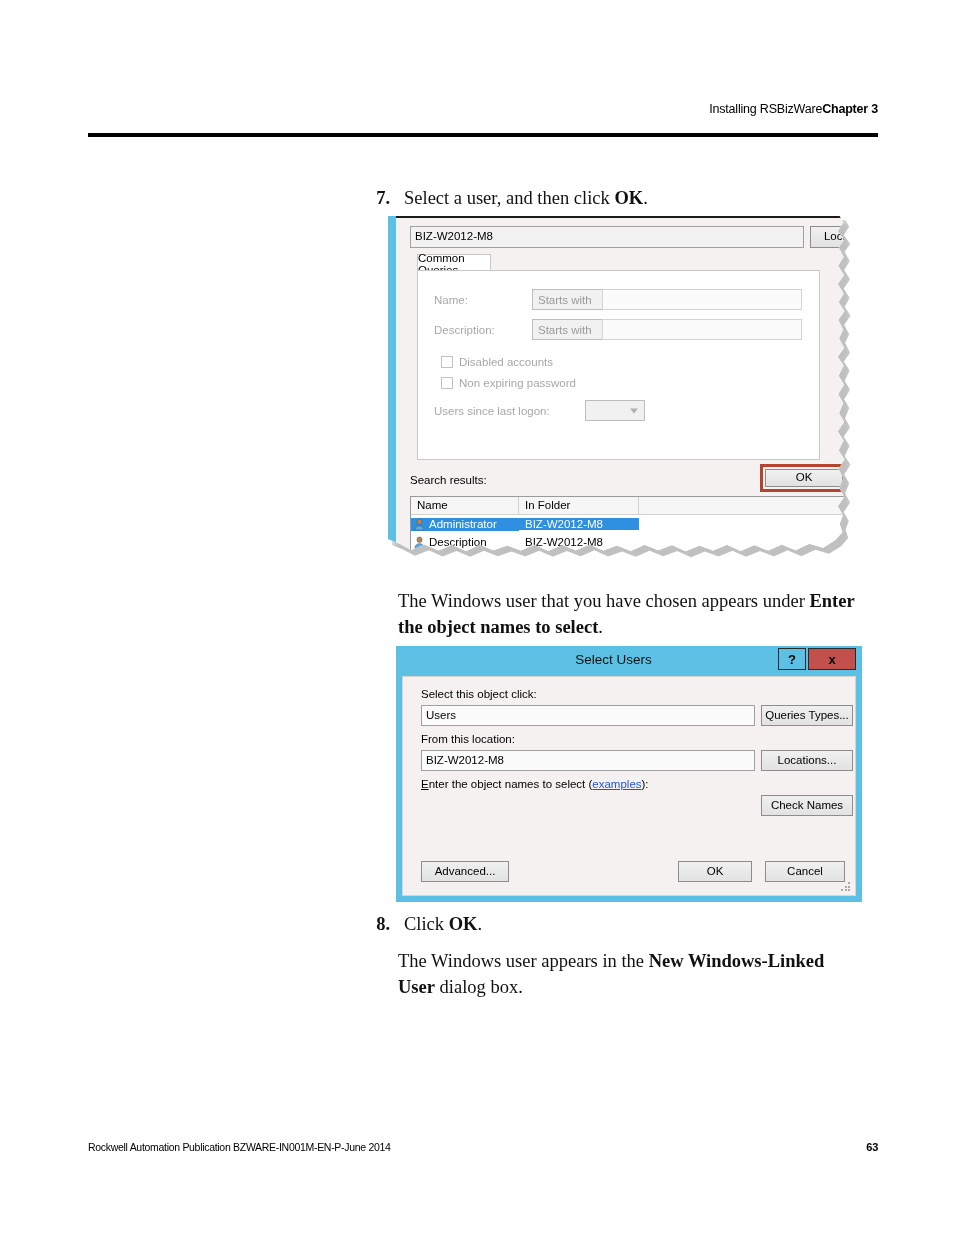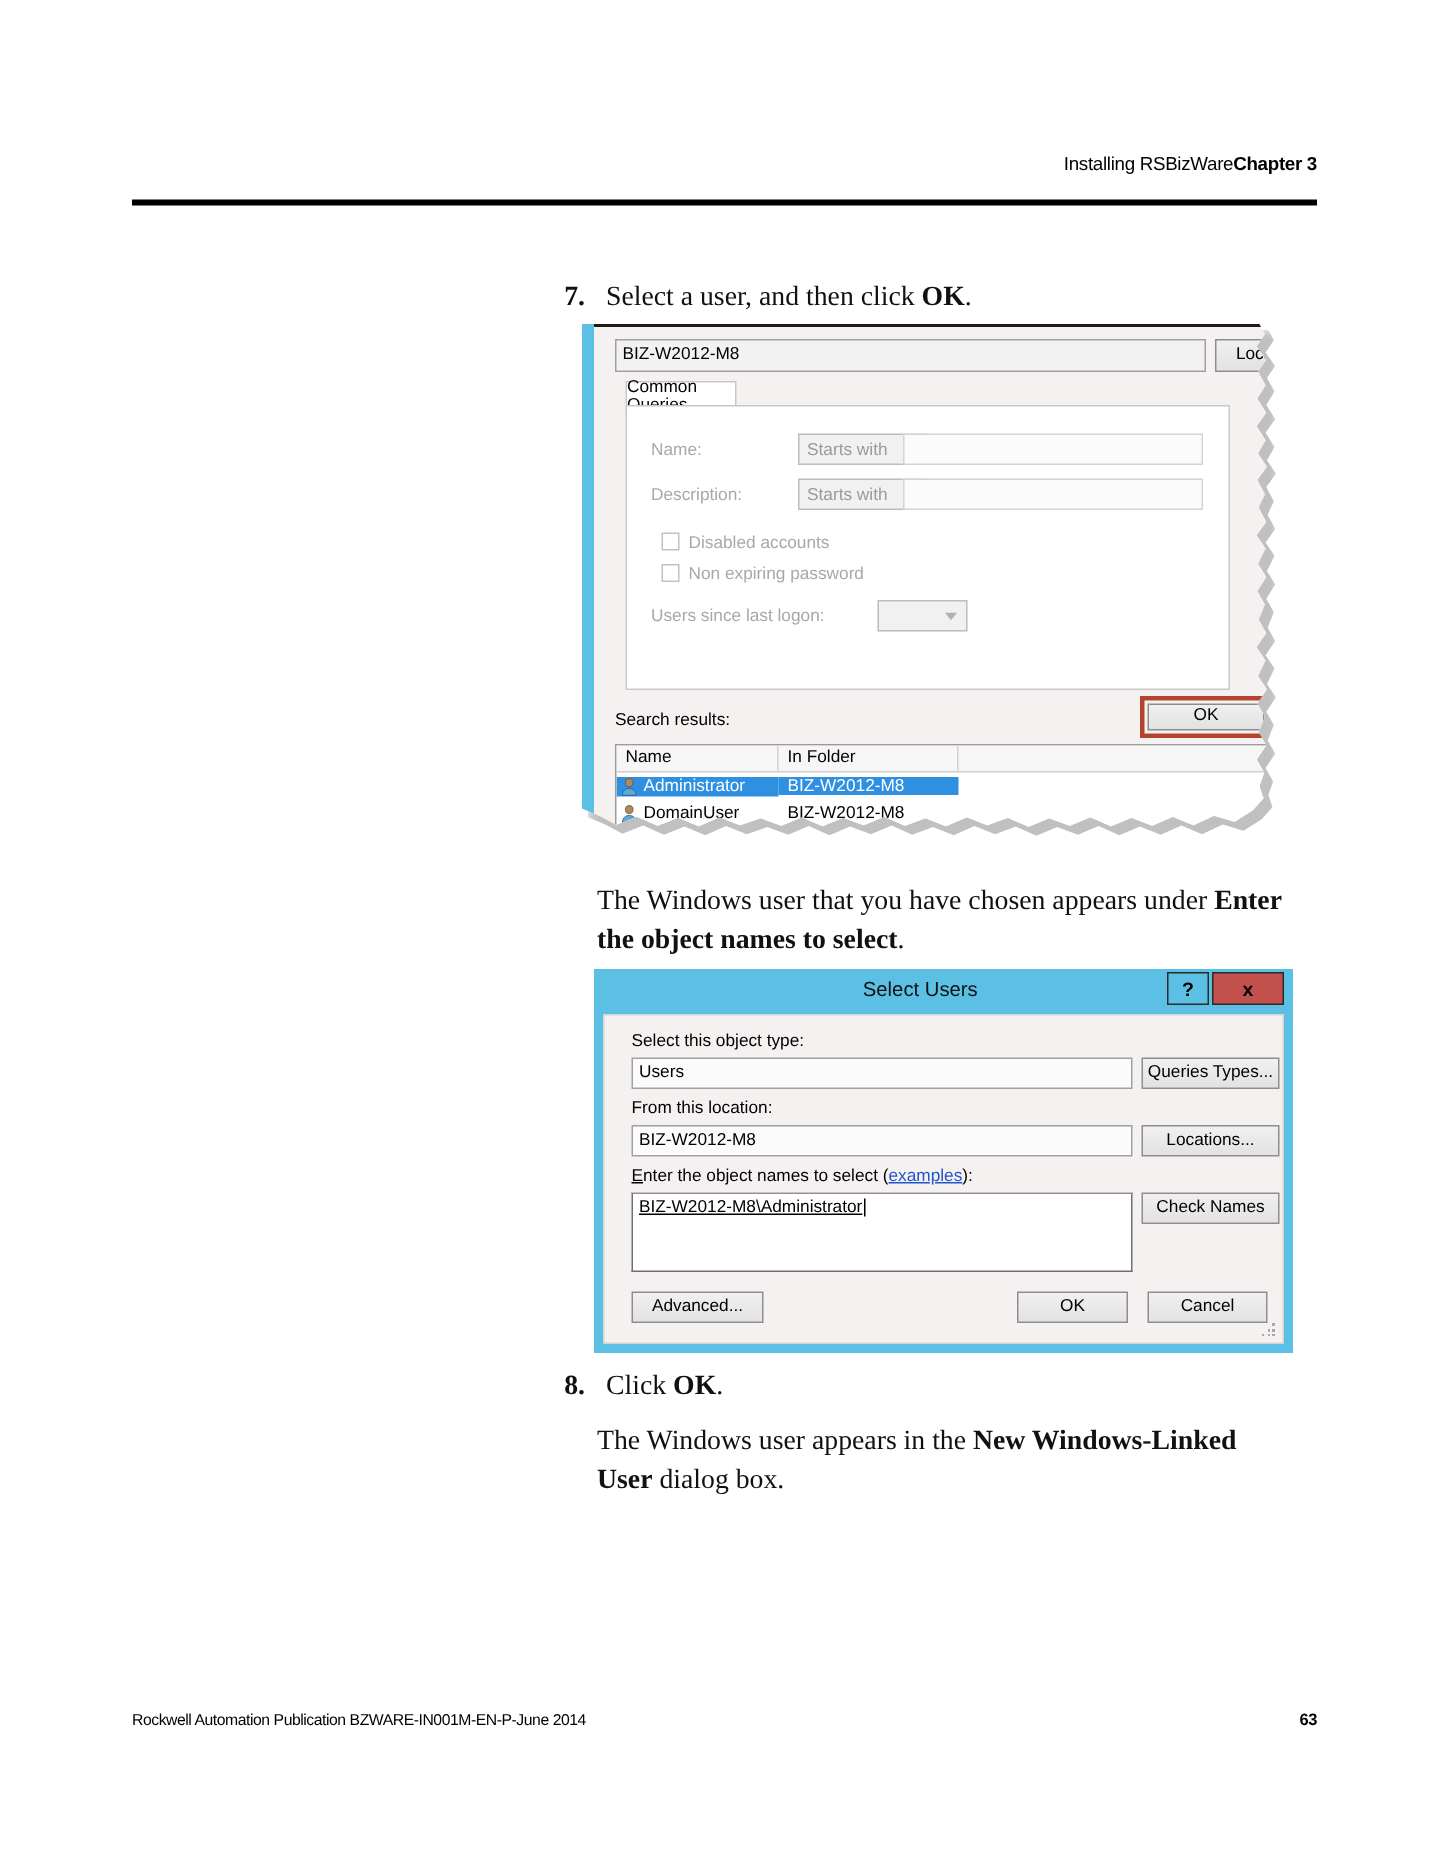--- a/index.html
+++ b/index.html
@@ -423,21 +423,21 @@
             <span>Administrator</span>
           </div>
           <div class="f">BIZ-W2012-M8</div>
         </div>
         <div class="ff-lrow">
           <div class="n">
             <svg class="usr-ico" viewBox="0 0 16 16">
               <ellipse cx="8" cy="4.6" rx="3.1" ry="3.3" fill="#b08a5e" stroke="#6d5233" stroke-width=".7"></ellipse>
               <path d="M2.4 15c0-3.6 2.5-5.6 5.6-5.6s5.6 2 5.6 5.6z" fill="#5fa8d8" stroke="#2f5f86" stroke-width=".7"></path>
             </svg>
-            <span>DomainUser</span>
+            <span>Description</span>
           </div>
           <div class="f">BIZ-W2012-M8</div>
         </div>
         <div class="ff-lrow">
           <div class="n">
             <svg class="usr-ico" viewBox="0 0 16 16">
               <ellipse cx="8" cy="4.6" rx="3.1" ry="3.3" fill="#b08a5e" stroke="#6d5233" stroke-width=".7"></ellipse>
               <path d="M2.4 15c0-3.6 2.5-5.6 5.6-5.6s5.6 2 5.6 5.6z" fill="#5fa8d8" stroke="#2f5f86" stroke-width=".7"></path>
             </svg>
           </div>
@@ -453,32 +453,29 @@
   <span>The Windows user that you have chosen appears under </span><b>Enter the object names to select</b><span>.</span>
 </div>
 
 <div id="fig-select">
   <div id="su-title">Select Users</div>
   <div id="su-help">?</div>
   <div id="su-close">x</div>
 
   <div id="su-client">
 
-    <div class="su-lbl" style="left:18px; top:11px;">Select this object type:</div>
+    <div class="su-lbl" style="left:18px; top:11px;">Select this object click:</div>
     <div class="field" style="position:absolute; left:18px; top:28px; width:334px; height:21px; background:#fbfbfb;">Users</div>
     <div class="btn" style="position:absolute; left:358px; top:28px; width:92px; height:21px;">Queries Types...</div>
 
     <div class="su-lbl" style="left:18px; top:56px;">From this location:</div>
     <div class="field" style="position:absolute; left:18px; top:73px; width:334px; height:21px; background:#fbfbfb;">BIZ-W2012-M8</div>
     <div class="btn" style="position:absolute; left:358px; top:73px; width:92px; height:21px;">Locations...</div>
 
     <div class="su-lbl" style="left:18px; top:101px;"><span class="su-accel">E</span><span>nter the object names to select (</span><span class="su-link">examples</span><span>):</span></div>
-    <div class="field" style="position:absolute; left:18px; top:118px; width:334px; height:53px; border-color:#6f6f6f; border-top-color:#8f8f8f;">
-      <span style="text-decoration:underline;">BIZ-W2012-M8\Administrator</span><span style="border-left:1px solid #000; margin-left:1px;"></span>
-    </div>
     <div class="btn" style="position:absolute; left:358px; top:118px; width:92px; height:21px;">Check Names</div>
 
     <div class="btn" style="position:absolute; left:18px; top:184px; width:88px; height:21px;">Advanced...</div>
     <div class="btn" style="position:absolute; left:275px; top:184px; width:74px; height:21px;">OK</div>
     <div class="btn" style="position:absolute; left:362px; top:184px; width:80px; height:21px;">Cancel</div>
 
     <div id="su-grip"></div>
   </div>
 </div>
 

